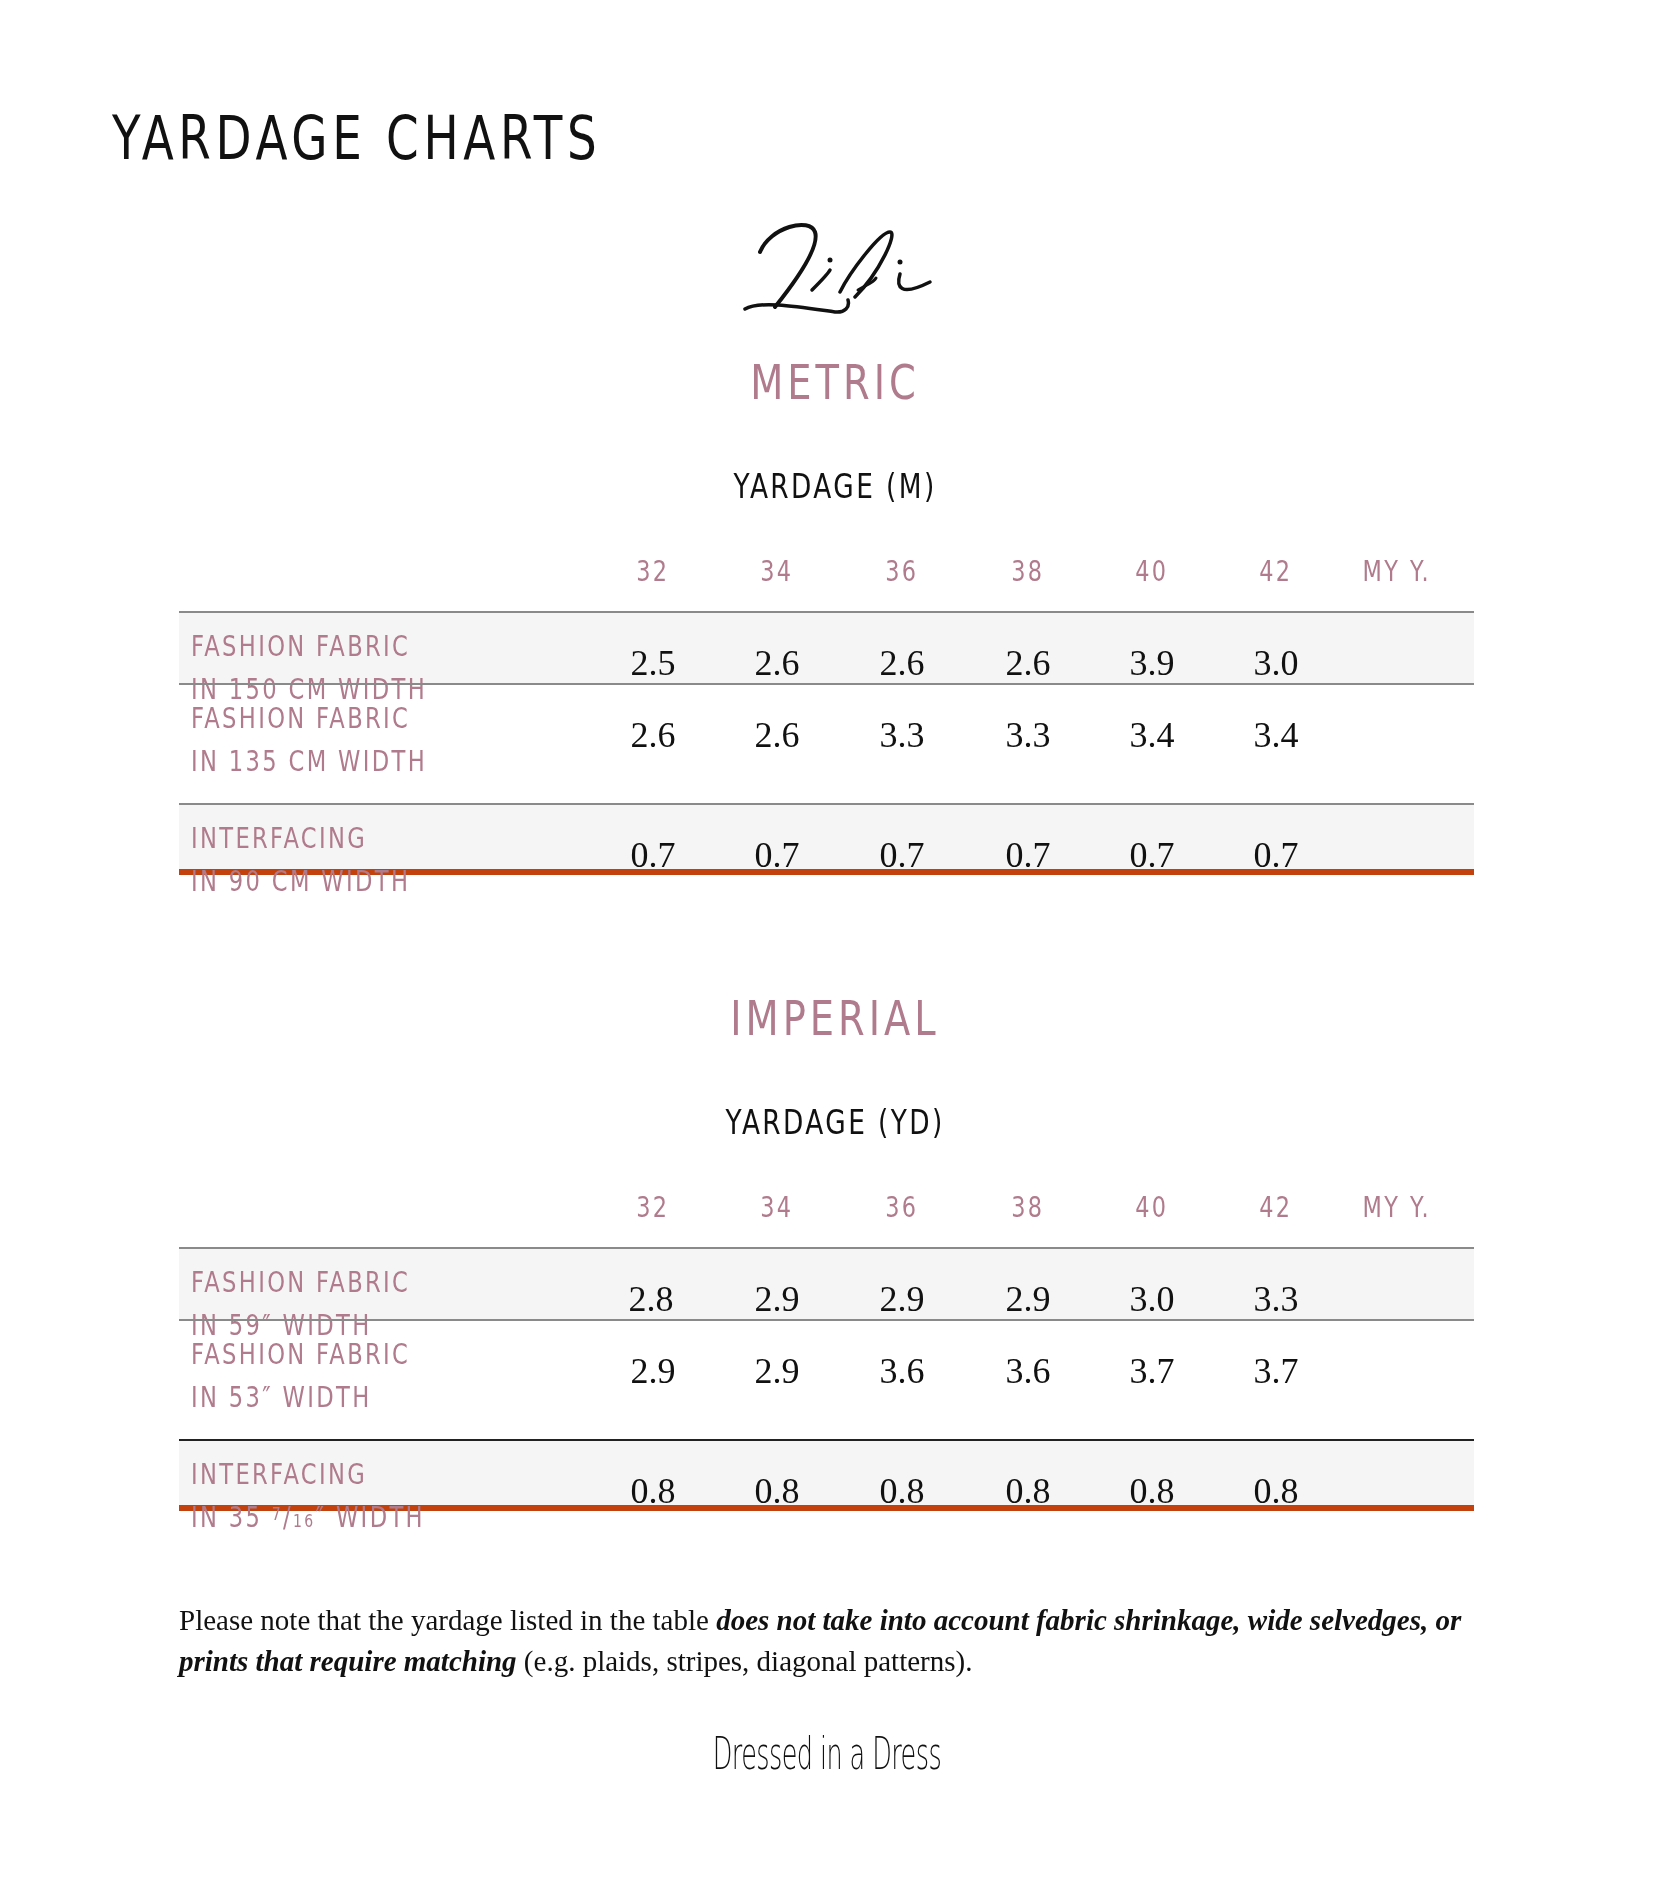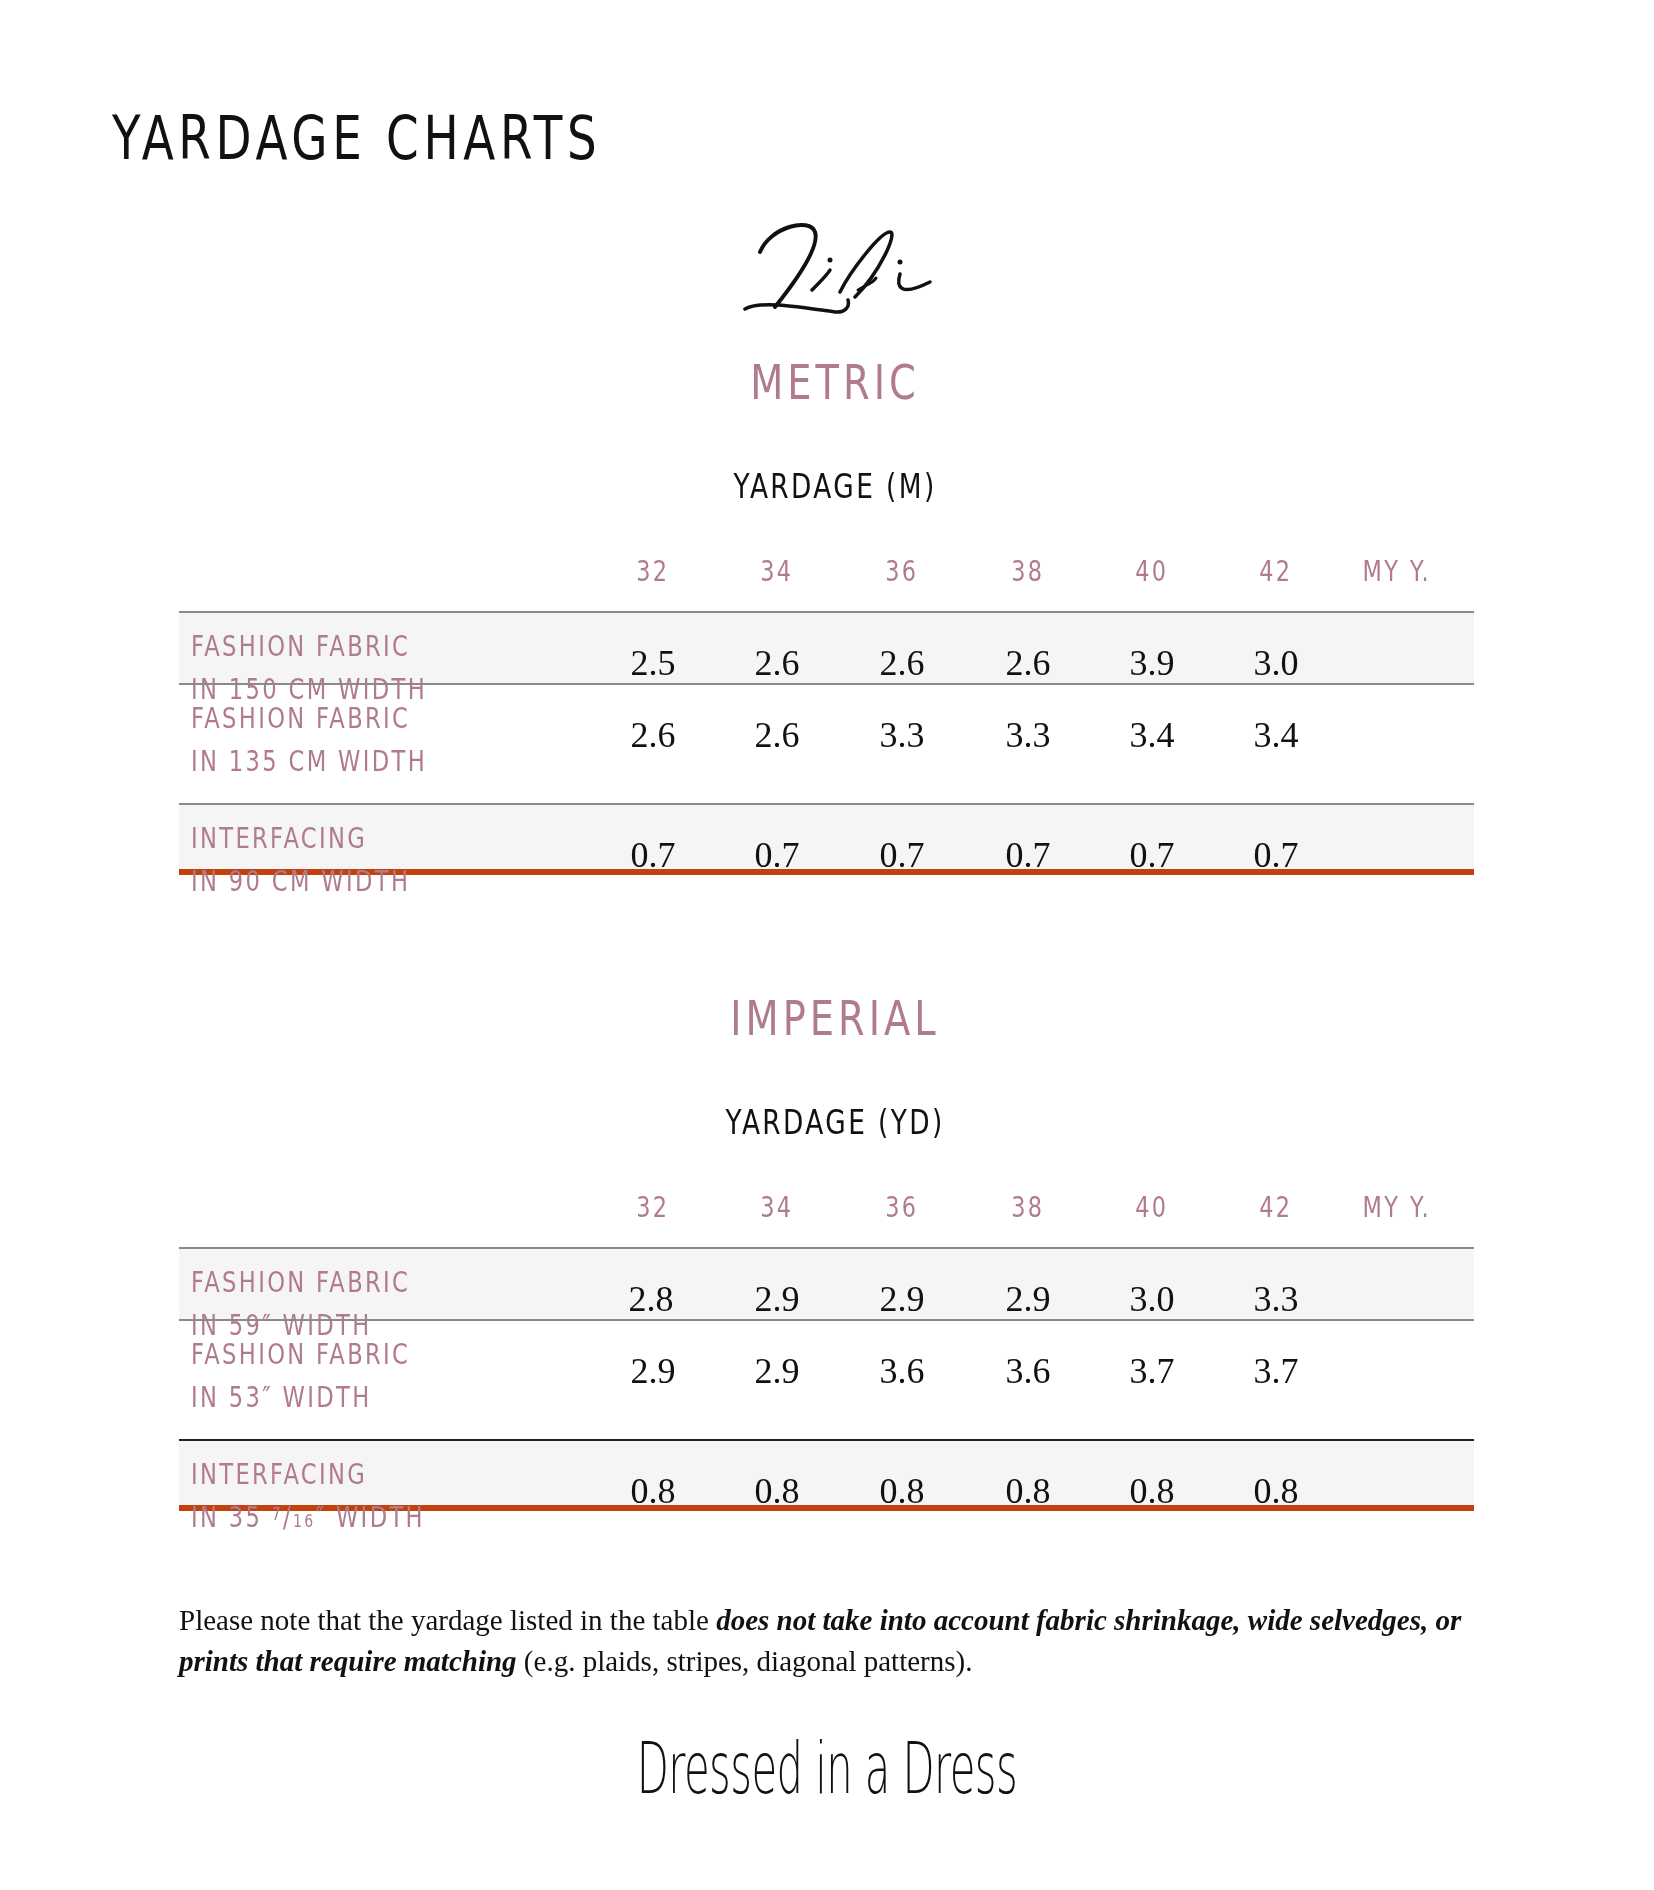--- a/index.html
+++ b/index.html
@@ -16,21 +16,21 @@
   .row { position:relative; height:72px; border-top:2px solid #8a8a8a; box-sizing:border-box; }
   .row.shade { background:#f5f5f5; }
   .row.last { border-bottom:6px solid #c2410c;margin-top:48px; }
   .row.darkline { border-top:2px solid #222; }
   .row-label { position:absolute; left:12px; top:12px; font-size:29px; letter-spacing:3px; color:#b07b8c; line-height:43px; white-space:nowrap; transform:scaleX(0.78); transform-origin:left top; }
   .row-label sup { font-size:18px; vertical-align:top; position:relative; top:-4px; }
   .row-label sub { font-size:18px; vertical-align:baseline; }
   .cell { position:absolute; top:32px; width:100px; margin-left:-50px; text-align:center; font-family:"Liberation Serif", serif; font-size:36px; color:#111; line-height:1; }
   .note { position:absolute; left:179px; top:1600px; width:1310px; font-family:"Liberation Serif", serif; font-size:29px; line-height:41px; color:#111; }
   .note em { font-weight:bold; font-style:italic; }
-  .brand { position:absolute; left:0; width:1654px; top:1732px; text-align:center; font-size:72px; color:#111; line-height:1; letter-spacing:-1px; }
+  .brand { position:absolute; left:0; width:1654px; top:1732px; text-align:center; font-size:44px; color:#111; line-height:1; letter-spacing:-1px; }
   .brand span { display:inline-block; transform:scaleX(0.58); font-weight:200; }
 </style>
 </head>
 <body>
 
 <div class="title">YARDAGE CHARTS</div>
 
 <svg class="logo" viewBox="0 0 200 105" xmlns="http://www.w3.org/2000/svg">
   <g fill="none" stroke="#111" stroke-linecap="round" stroke-linejoin="round">
     <path d="M20 40 C 30 15, 70 5, 75 20 C 80 35, 55 70, 35 95" stroke-width="4"></path>

